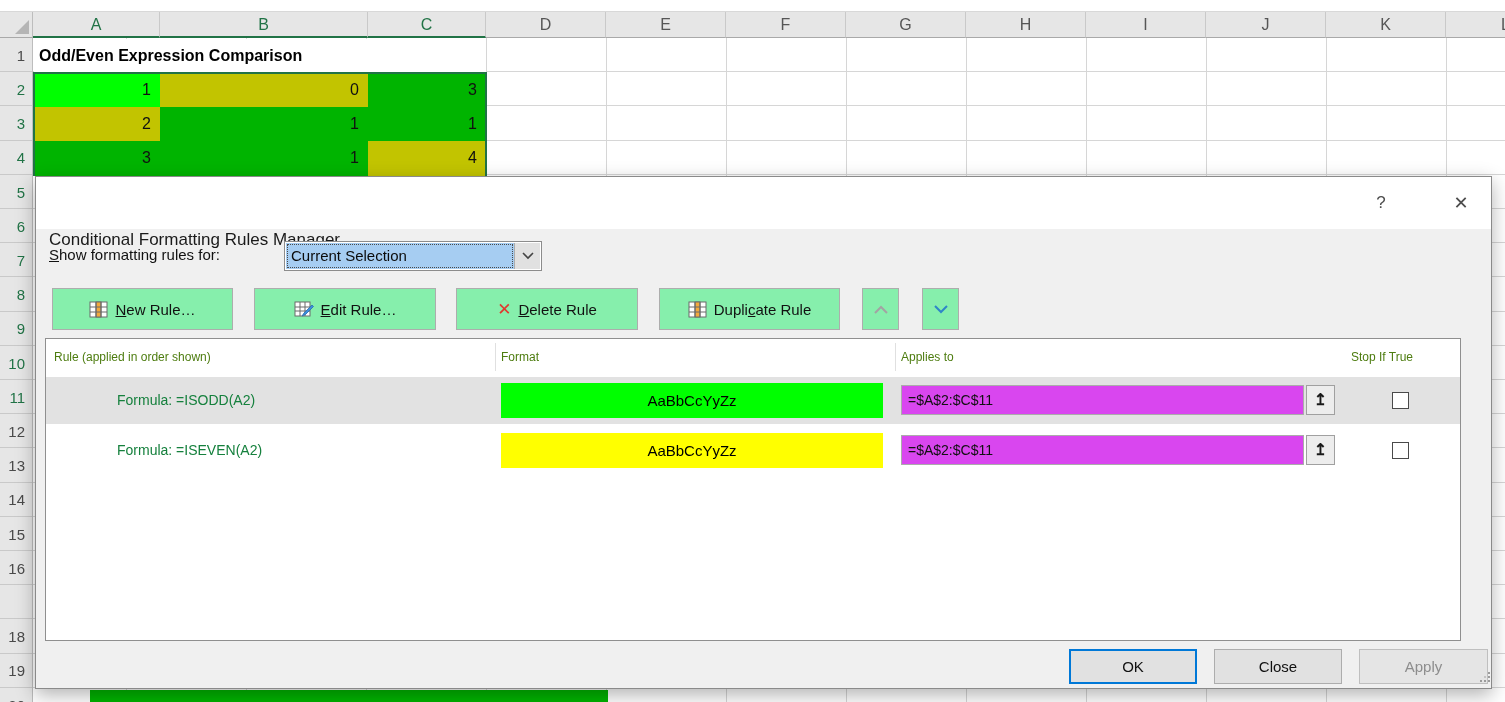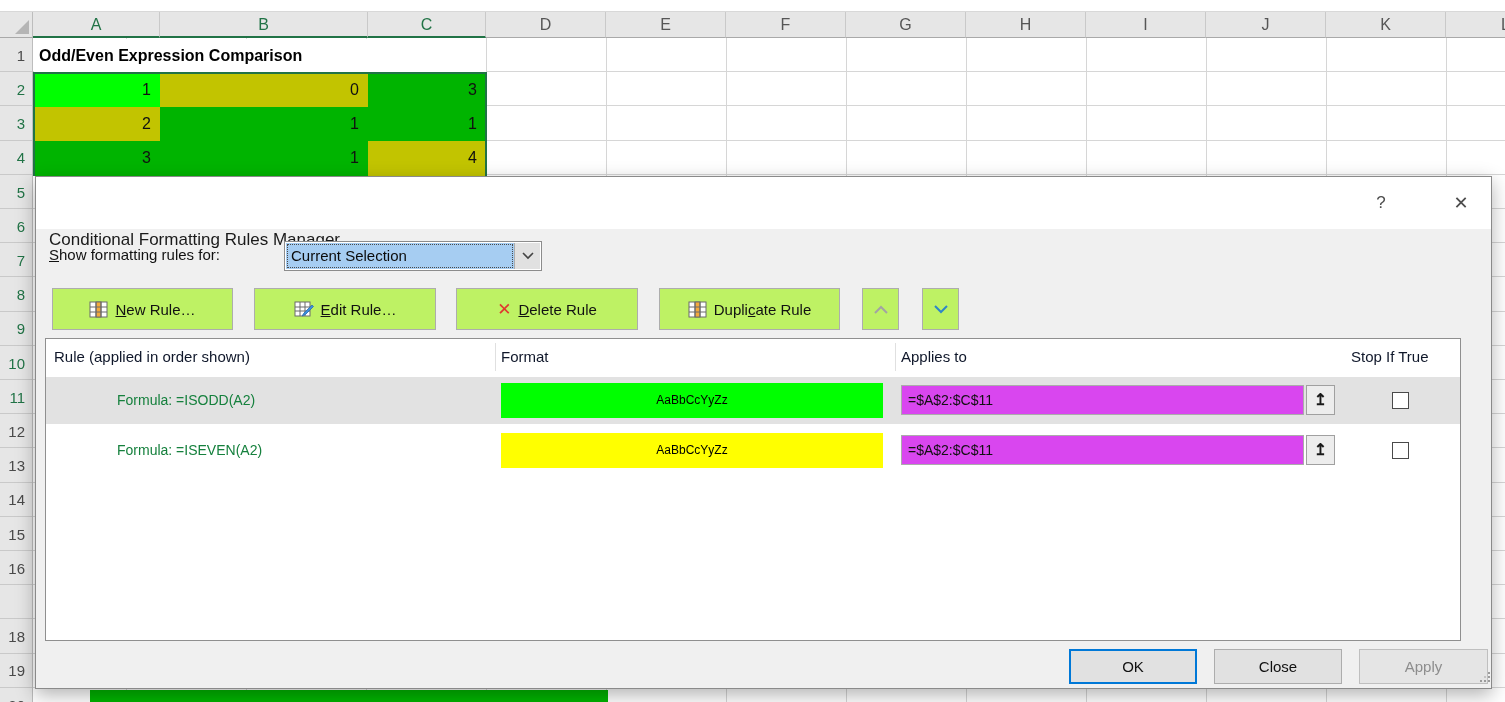--- a/index.html
+++ b/index.html
@@ -38,31 +38,31 @@
   .dlg-help { left:1328px; }
   .dlg-close { left:1408px; font-size:18px; }
 
   .show-label { position:absolute; left:13px; top:63px; height:30px; line-height:30px; font-size:15px; color:#111; }
   .combo { position:absolute; left:248px; top:64px; width:258px; height:30px; background:#fff; border:1px solid #8c8c8c; }
   .combo-text { position:absolute; left:1px; top:1px; right:27px; bottom:1px; background:#a6cdf2; font-size:15px; color:#0b0b0b;
     line-height:26px; padding-left:5px; outline:1px dotted #4a4a4a; outline-offset:-2px; white-space:nowrap; }
   .combo-btn { position:absolute; right:1px; top:1px; width:26px; bottom:1px; background:#e1e1e1; border-left:1px solid #adadad;
     display:flex; align-items:center; justify-content:center; }
 
-  .tbtn { position:absolute; top:111px; height:42px; background:#bef264; border:1px solid #adadad; font-size:15px; color:#111;
+  .tbtn { position:absolute; top:111px; height:42px; background:#86efac; border:1px solid #adadad; font-size:15px; color:#111;
     display:flex; align-items:center; justify-content:center; gap:7px; font-family:"Liberation Sans", sans-serif; }
   u { text-decoration:underline; }
   .x-icon { color:#e0392f; font-size:17px; line-height:17px; }
 
   .rules-list { position:absolute; left:9px; top:161px; width:1416px; height:303px; background:#fff; border:1px solid #8f8f8f; }
-  .lh { position:absolute; top:0; height:36px; line-height:36px; font-size:15px; color:#0f172a; white-space:nowrap; }
+  .lh { position:absolute; top:0; height:36px; line-height:36px; font-size:12px; color:#4d7c0f; white-space:nowrap; }
   .lsep { position:absolute; top:4px; width:1px; height:28px; background:#e0e0e0; }
   .rule-row { position:absolute; left:0; width:1414px; height:47px; }
   .rule-name { position:absolute; left:71px; top:0; height:47px; line-height:47px; font-size:14px; color:#15803d; white-space:nowrap; }
-  .swatch { position:absolute; left:455px; top:6px; width:382px; height:35px; text-align:center; line-height:35px; font-size:12px; color:#000; }
+  .swatch { position:absolute; left:455px; top:6px; width:382px; height:35px; text-align:center; line-height:35px; font-size:15px; color:#000; }
   .applies-input { position:absolute; left:855px; top:8px; width:403px; height:30px; border:1px solid #ababab; background:#d946ef;
     font-size:14px; font-family:"Liberation Sans", sans-serif; padding:0 6px; color:#111; }
   .collapse-btn { position:absolute; left:1260px; top:8px; width:29px; height:30px; background:#ededed; border:1px solid #a0a0a0;
     text-align:center; line-height:28px; font-size:16px; font-weight:bold; color:#1a1a1a; }
   .cb { position:absolute; left:1346px; top:15px; width:17px; height:17px; background:#fff; border:1px solid #4a4a4a; }
 
   .fbtn { position:absolute; top:472px; height:35px; background:#e1e1e1; border:1px solid #adadad; font-size:15px; color:#111;
     text-align:center; line-height:32px; }
   .fbtn.primary { border:2px solid #0078d7; line-height:30px; }
   .fbtn.disabled { color:#8d8d8d; border-color:#bfbfbf; background:#e5e5e5; }

